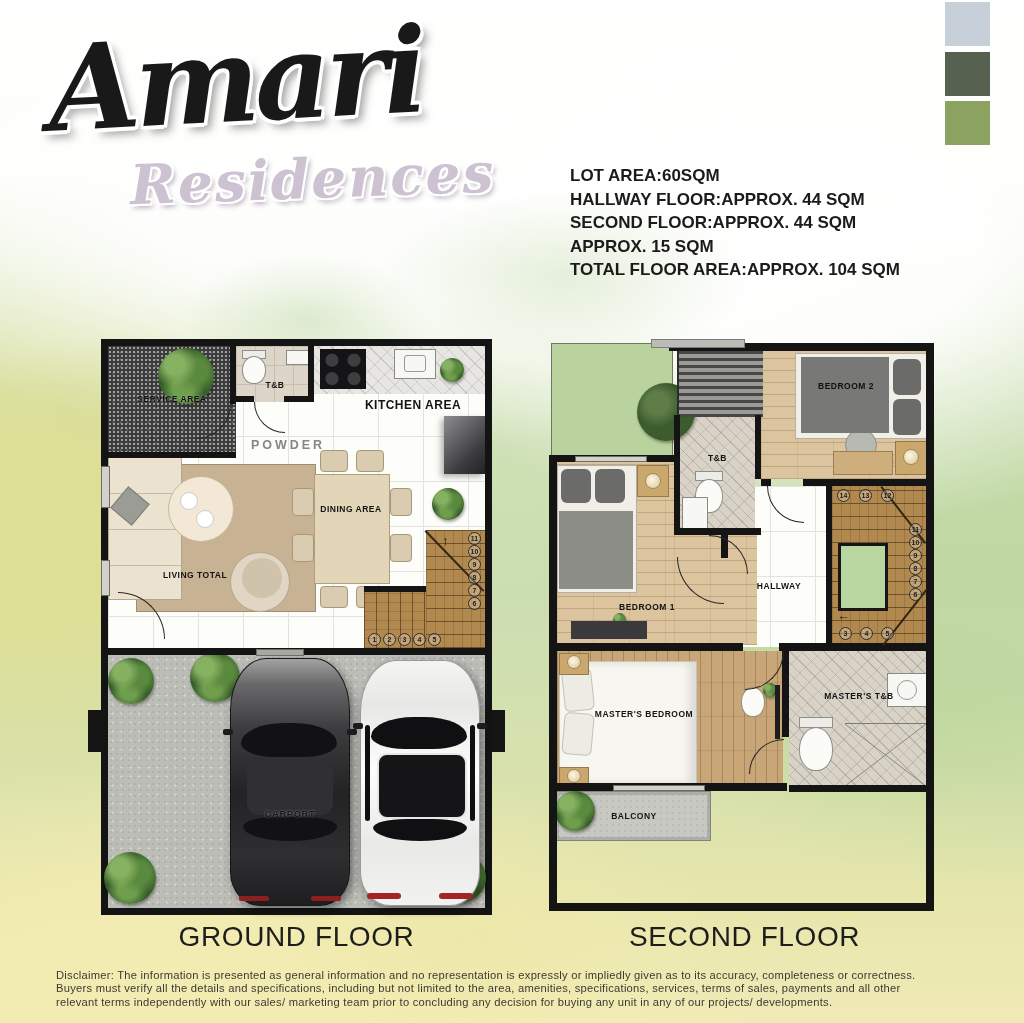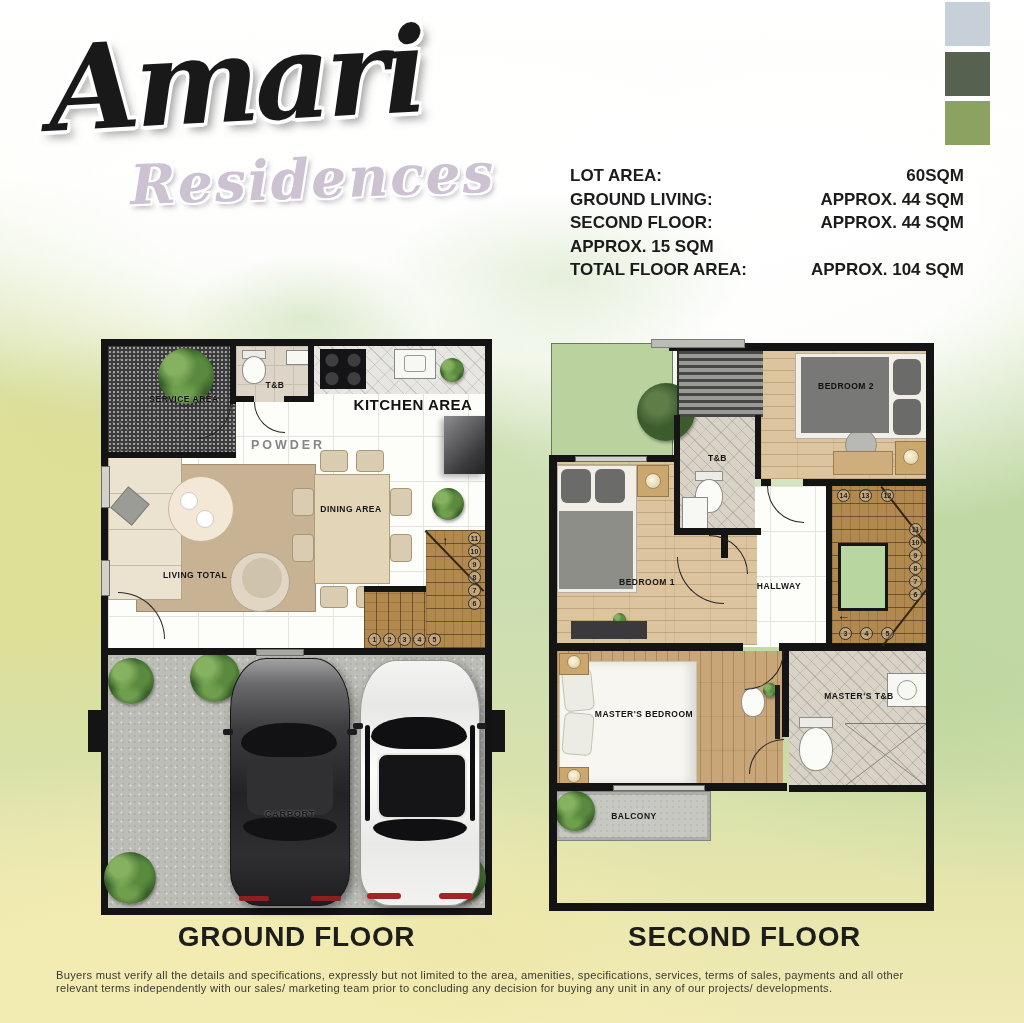--- a/index.html
+++ b/index.html
@@ -25,21 +25,21 @@
     font-size:118px;line-height:1.25;letter-spacing:-5px;color:#191919;transform:rotate(-3deg);
     text-shadow:-3px -3px 0 #fff,3px -3px 0 #fff,-3px 3px 0 #fff,3px 3px 0 #fff,0 -4px 0 #fff,0 4px 0 #fff,6px 7px 9px rgba(70,70,70,.5);}
   .logo-sub{position:absolute;left:130px;top:146px;z-index:5;font-family:"DejaVu Serif",serif;font-style:italic;font-weight:700;
     font-size:55px;letter-spacing:2px;color:#ccc2d2;transform:rotate(-2deg);
     text-shadow:-2px -2px 0 #fff,2px -2px 0 #fff,-2px 2px 0 #fff,2px 2px 0 #fff,3px 4px 5px rgba(125,115,135,.55);}
   
   .swatch{position:absolute;width:45px;height:44px;border:2px solid #fff;z-index:5;}
   
   .specs{position:absolute;left:570px;top:164px;width:394px;z-index:5;color:#1b1b1b;}
   .specs-title{font-size:23px;font-weight:800;letter-spacing:.2px;margin-bottom:6px;}
-  .spec-row{display:flex;justify-content:space-between;font-size:17px;font-weight:700;line-height:23.5px;}
+  .spec-row{display:flex;justify-content:flex-start;font-size:17px;font-weight:700;line-height:23.5px;}
   
   .plan{position:absolute;z-index:5;}
   .wall{position:absolute;background:#141414;z-index:30;}
   .win{position:absolute;background:#d2d2cd;border:1px solid #6d6d68;z-index:31;}
   .lbl{position:absolute;font-weight:700;font-size:8.5px;line-height:10px;letter-spacing:.5px;color:#141414;text-align:center;z-index:40;}
   .arc{position:absolute;z-index:35;border:1.4px solid #262626;background:transparent;}
   .arc-tr{border-radius:0 100% 0 0;border-left:none;border-bottom:none;}
   .arc-tl{border-radius:100% 0 0 0;border-right:none;border-bottom:none;}
   .arc-br{border-radius:0 0 100% 0;border-left:none;border-top:none;}
   .arc-bl{border-radius:0 0 0 100%;border-right:none;border-top:none;}
@@ -64,21 +64,21 @@
   .plant-dark{background:radial-gradient(circle at 35% 35%,#5e7d47 0 20%,transparent 45%),radial-gradient(circle at 60% 65%,#3c5c2e 0 55%,#2c4423 100%);}
   .snum{position:absolute;width:11px;height:11px;border-radius:50%;border:1px solid #2c2c2c;font-size:7px;line-height:11px;font-weight:700;text-align:center;color:#1d1d1d;background:rgba(255,255,250,.25);z-index:41;}
   .diag{position:absolute;height:1.5px;background:#33250f;transform-origin:0 0;z-index:36;}
   .toilet{position:absolute;background:#fbfbf8;border:1.2px solid #8f8f89;border-radius:50% 50% 46% 46%;z-index:26;}
   .tank{position:absolute;background:#ececе8;background:#ecece8;border:1px solid #8f8f89;z-index:26;}
   .sink{position:absolute;background:#f7f7f4;border:1.2px solid #8a8a84;z-index:26;}
   .lamp{position:absolute;border-radius:50%;background:radial-gradient(circle at 40% 40%,#fdf6df,#d9c79a);border:1px solid #a3885f;z-index:27;}
   .nstand{position:absolute;background:#c9a76d;border:1px solid #96784a;z-index:26;}
   .car{position:absolute;z-index:28;border-radius:36px 36px 30px 30px / 52px 52px 34px 34px;box-shadow:3px 4px 10px rgba(0,0,0,.45);}
   .car-part{position:absolute;}
-  .caption{position:absolute;top:921px;text-align:center;font-size:28px;font-weight:700;letter-spacing:.6px;color:#1d1d1b;z-index:5;}
+  .caption{position:absolute;top:921px;text-align:center;font-size:28px;font-weight:400;letter-spacing:.6px;color:#1d1d1b;z-index:5;}
   .disclaimer{position:absolute;left:56px;top:969px;width:912px;z-index:5;color:#3a3a33;font-size:11.2px;line-height:13.4px;letter-spacing:.25px;font-weight:500;}
   .arrow{position:absolute;font-size:13px;font-weight:700;color:#201608;z-index:41;line-height:13px;}
 </style>
 </head>
 <body>
 
 <div class="page">
   <div class="blotch"></div>
 
   <div class="logo-title">Amari</div>
@@ -87,61 +87,61 @@
   <div class="swatch" style="left: 943px; top: 0px; background: rgb(199, 207, 217);"></div>
   <div class="swatch" style="left: 943px; top: 50px; background: rgb(87, 97, 79);"></div>
   <div class="swatch" style="left: 943px; top: 99px; background: rgb(139, 162, 97);"></div>
 
   <div class="specs">
     <div class="spec-row">
       <span>LOT AREA:</span>
       <span>60SQM</span>
     </div>
     <div class="spec-row">
-      <span>GROUND LIVING:</span>
+      <span>HALLWAY FLOOR:</span>
       <span>APPROX. 44 SQM</span>
     </div>
     <div class="spec-row">
       <span>SECOND FLOOR:</span>
       <span>APPROX. 44 SQM</span>
     </div>
     <div class="spec-row">
       <span>APPROX. 15 SQM</span>
     </div>
     <div class="spec-row">
       <span>TOTAL FLOOR AREA:</span>
       <span>APPROX. 104 SQM</span>
     </div>
   </div>
 
   <div class="plan tile" style="left:101px;top:339px;width:391px;height:576px;border:7px solid #141414;box-sizing:border-box;">
 
     <div class="abs speckle" style="left:0;top:0;width:128px;height:112px;"></div>
     <div class="plant" style="left:50px;top:2px;width:56px;height:56px;"></div>
-    <div class="lbl" style="left:12px;top:48px;width:128px;color:#0e0e0e;text-shadow:0 0 2px rgba(255,255,255,.45);">SERVICE AREA</div>
+    <div class="lbl" style="left:0;top:48px;width:128px;color:#0e0e0e;text-shadow:0 0 2px rgba(255,255,255,.45);">SERVICE AREA</div>
     <div class="wall" style="left:0;top:106px;width:128px;height:6px;"></div>
     <div class="wall" style="left:122px;top:0;width:6px;height:58px;"></div>
     <div class="arc arc-br" style="left:88px;top:58px;width:34px;height:34px;"></div>
 
     <div class="abs tile-warm" style="left:128px;top:0;width:78px;height:56px;"></div>
     <div class="tank" style="left:134px;top:4px;width:22px;height:7px;"></div>
     <div class="toilet" style="left:134px;top:10px;width:22px;height:26px;"></div>
     <div class="sink" style="left:178px;top:4px;width:22px;height:13px;"></div>
     <div class="lbl" style="left:128px;top:34px;width:78px;">T&amp;B</div>
     <div class="wall" style="left:200px;top:0;width:6px;height:56px;"></div>
     <div class="wall" style="left:128px;top:50px;width:18px;height:6px;"></div>
     <div class="wall" style="left:176px;top:50px;width:30px;height:6px;"></div>
     <div class="arc arc-bl" style="left:146px;top:56px;width:30px;height:30px;"></div>
 
     <div class="abs marble" style="left:206px;top:0;width:171px;height:48px;"></div>
     <div class="abs" style="left:212px;top:3px;width:46px;height:40px;background:#141416;background-image:radial-gradient(circle at 26% 28%,#3e3e40 6px,transparent 7px),radial-gradient(circle at 74% 28%,#3e3e40 6px,transparent 7px),radial-gradient(circle at 26% 74%,#3e3e40 6px,transparent 7px),radial-gradient(circle at 74% 74%,#3e3e40 6px,transparent 7px);z-index:26;"></div>
     <div class="sink" style="left:286px;top:3px;width:40px;height:28px;"></div>
     <div class="abs" style="left:296px;top:9px;width:20px;height:15px;border:1px solid #9a9a94;border-radius:3px;z-index:27;"></div>
     <div class="plant" style="left:332px;top:12px;width:24px;height:24px;"></div>
-    <div class="lbl" style="left:240px;top:54px;width:130px;font-size:15px;">KITCHEN AREA</div>
+    <div class="lbl" style="left:240px;top:54px;width:130px;font-size:12px;">KITCHEN AREA</div>
 
     <div class="abs" style="left:336px;top:70px;width:41px;height:58px;background:linear-gradient(135deg,#8d8d8f,#3a3a3c 70%,#232325);box-shadow:-3px 3px 6px rgba(0,0,0,.3);z-index:26;"></div>
 
     <div class="lbl" style="left:128px;top:94px;width:104px;color:#86868a;font-size:12.5px;letter-spacing:3px;font-weight:700;">POWDER</div>
 
     <div class="abs" style="left:28px;top:118px;width:178px;height:146px;background:#c8b294;border:1px solid rgba(90,70,45,.35);z-index:24;"></div>
     <div class="abs" style="left:0;top:110px;width:72px;height:142px;background:#ebe3d0;border:1px solid #b4a68c;background-image:linear-gradient(rgba(140,125,100,.4) 1px,transparent 1px);background-size:100% 36px;z-index:25;"></div>
     <div class="abs" style="left:8px;top:146px;width:26px;height:26px;background:#9c9c96;transform:rotate(40deg);border:1px solid #7f7f79;z-index:26;"></div>
     <div class="abs" style="left:60px;top:130px;width:64px;height:64px;border-radius:50%;background:#f2e8d5;border:1px solid #c7b79d;z-index:26;"></div>
     <div class="abs" style="left:72px;top:146px;width:16px;height:16px;border-radius:50%;background:#fff;border:1px solid #ccc;z-index:27;"></div>
@@ -255,21 +255,21 @@
     <div class="wall" style="left:0;top:116px;width:131px;height:7px;"></div>
     <div class="win" style="left:26px;top:117px;width:70px;height:4px;"></div>
     <div class="abs wood" style="left:8px;top:123px;width:117px;height:183px;"></div>
     <div class="abs wood" style="left:125px;top:196px;width:83px;height:110px;"></div>
     <div class="abs" style="left:8px;top:126px;width:78px;height:126px;background:#f1eee7;border:1px solid #b5b0a6;z-index:25;"></div>
     <div class="abs" style="left:12px;top:130px;width:30px;height:34px;background:#6b6b69;border-radius:6px;z-index:26;"></div>
     <div class="abs" style="left:46px;top:130px;width:30px;height:34px;background:#6b6b69;border-radius:6px;z-index:26;"></div>
     <div class="abs" style="left:10px;top:172px;width:74px;height:78px;background:#8e8e89;z-index:26;"></div>
     <div class="nstand" style="left:88px;top:126px;width:30px;height:30px;"></div>
     <div class="lamp" style="left:96px;top:134px;width:14px;height:14px;"></div>
-    <div class="lbl" style="left:48px;top:238px;width:100px;">BEDROOM 1</div>
+    <div class="lbl" style="left:48px;top:263px;width:100px;">BEDROOM 1</div>
     <div class="abs" style="left:22px;top:282px;width:76px;height:18px;background:#3a3a3c;z-index:26;"></div>
     <div class="plant" style="left:64px;top:274px;width:13px;height:13px;"></div>
     <div class="wall" style="left:0;top:304px;width:178px;height:8px;"></div>
     <div class="wall" style="left:172px;top:193px;width:7px;height:26px;"></div>
     <div class="arc arc-bl" style="left:128px;top:218px;width:46px;height:46px;"></div>
 
     <div class="lbl" style="left:178px;top:242px;width:104px;">HALLWAY</div>
 
     <div class="abs stair-v" style="left:283px;top:147px;width:94px;height:161px;z-index:24;"></div>
     <div class="wall" style="left:277px;top:147px;width:6px;height:161px;"></div>
@@ -326,16 +326,17 @@
     <div class="wall" style="left:120px;top:4px;width:257px;height:8px;"></div>
     <div class="wall" style="left:377px;top:4px;width:8px;height:568px;"></div>
     <div class="wall" style="left:0;top:116px;width:8px;height:456px;"></div>
     <div class="wall" style="left:0;top:564px;width:385px;height:8px;"></div>
   </div>
 
   <div class="caption" style="left:101px;width:391px;">GROUND FLOOR</div>
   <div class="caption" style="left:549px;width:391px;">SECOND FLOOR</div>
 
   <div class="disclaimer">
-    <div>Buyers must verify all the details and specifications, expressly but not limited to the area, amenities, specifications, services, terms of sales, payments and all other</div>
+    <div>Disclaimer: The information is presented as general information and no representation is expressly or impliedly given as to its accuracy, completeness or correctness.</div>
+    <div>Buyers must verify all the details and specifications, including but not limited to the area, amenities, specifications, services, terms of sales, payments and all other</div>
     <div>relevant terms independently with our sales/ marketing team prior to concluding any decision for buying any unit in any of our projects/ developments.</div>
   </div>
 </div>
 
 </body></html>

